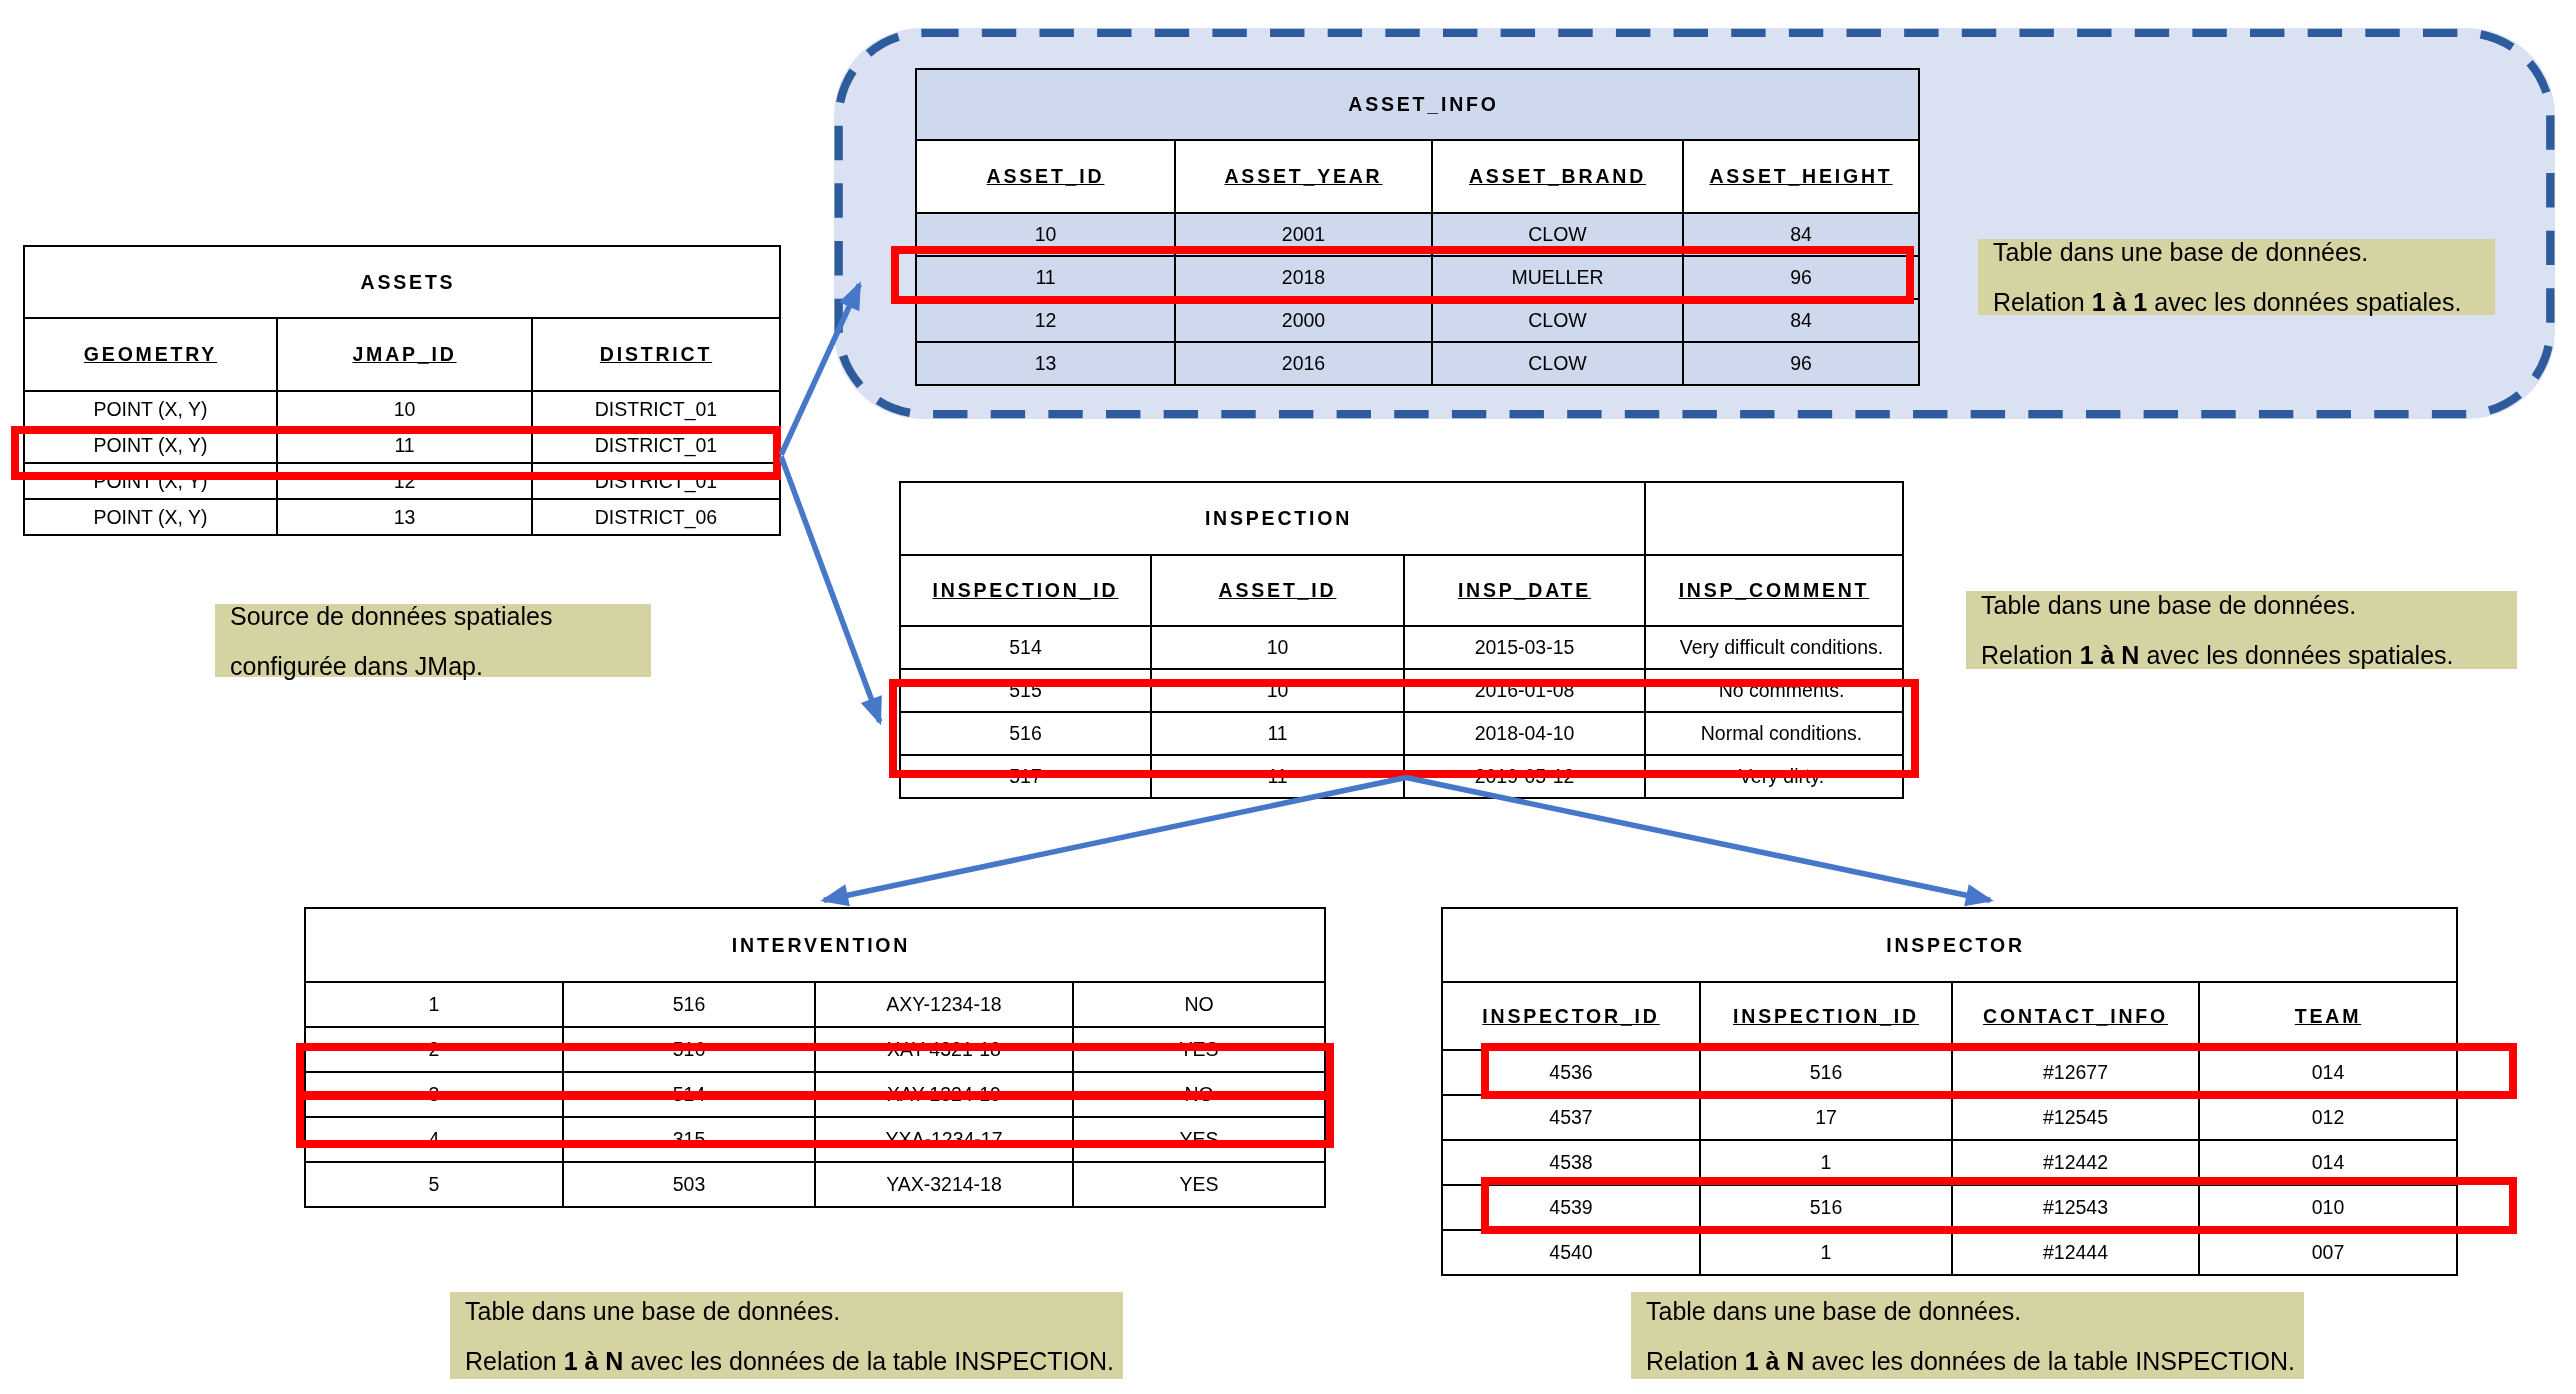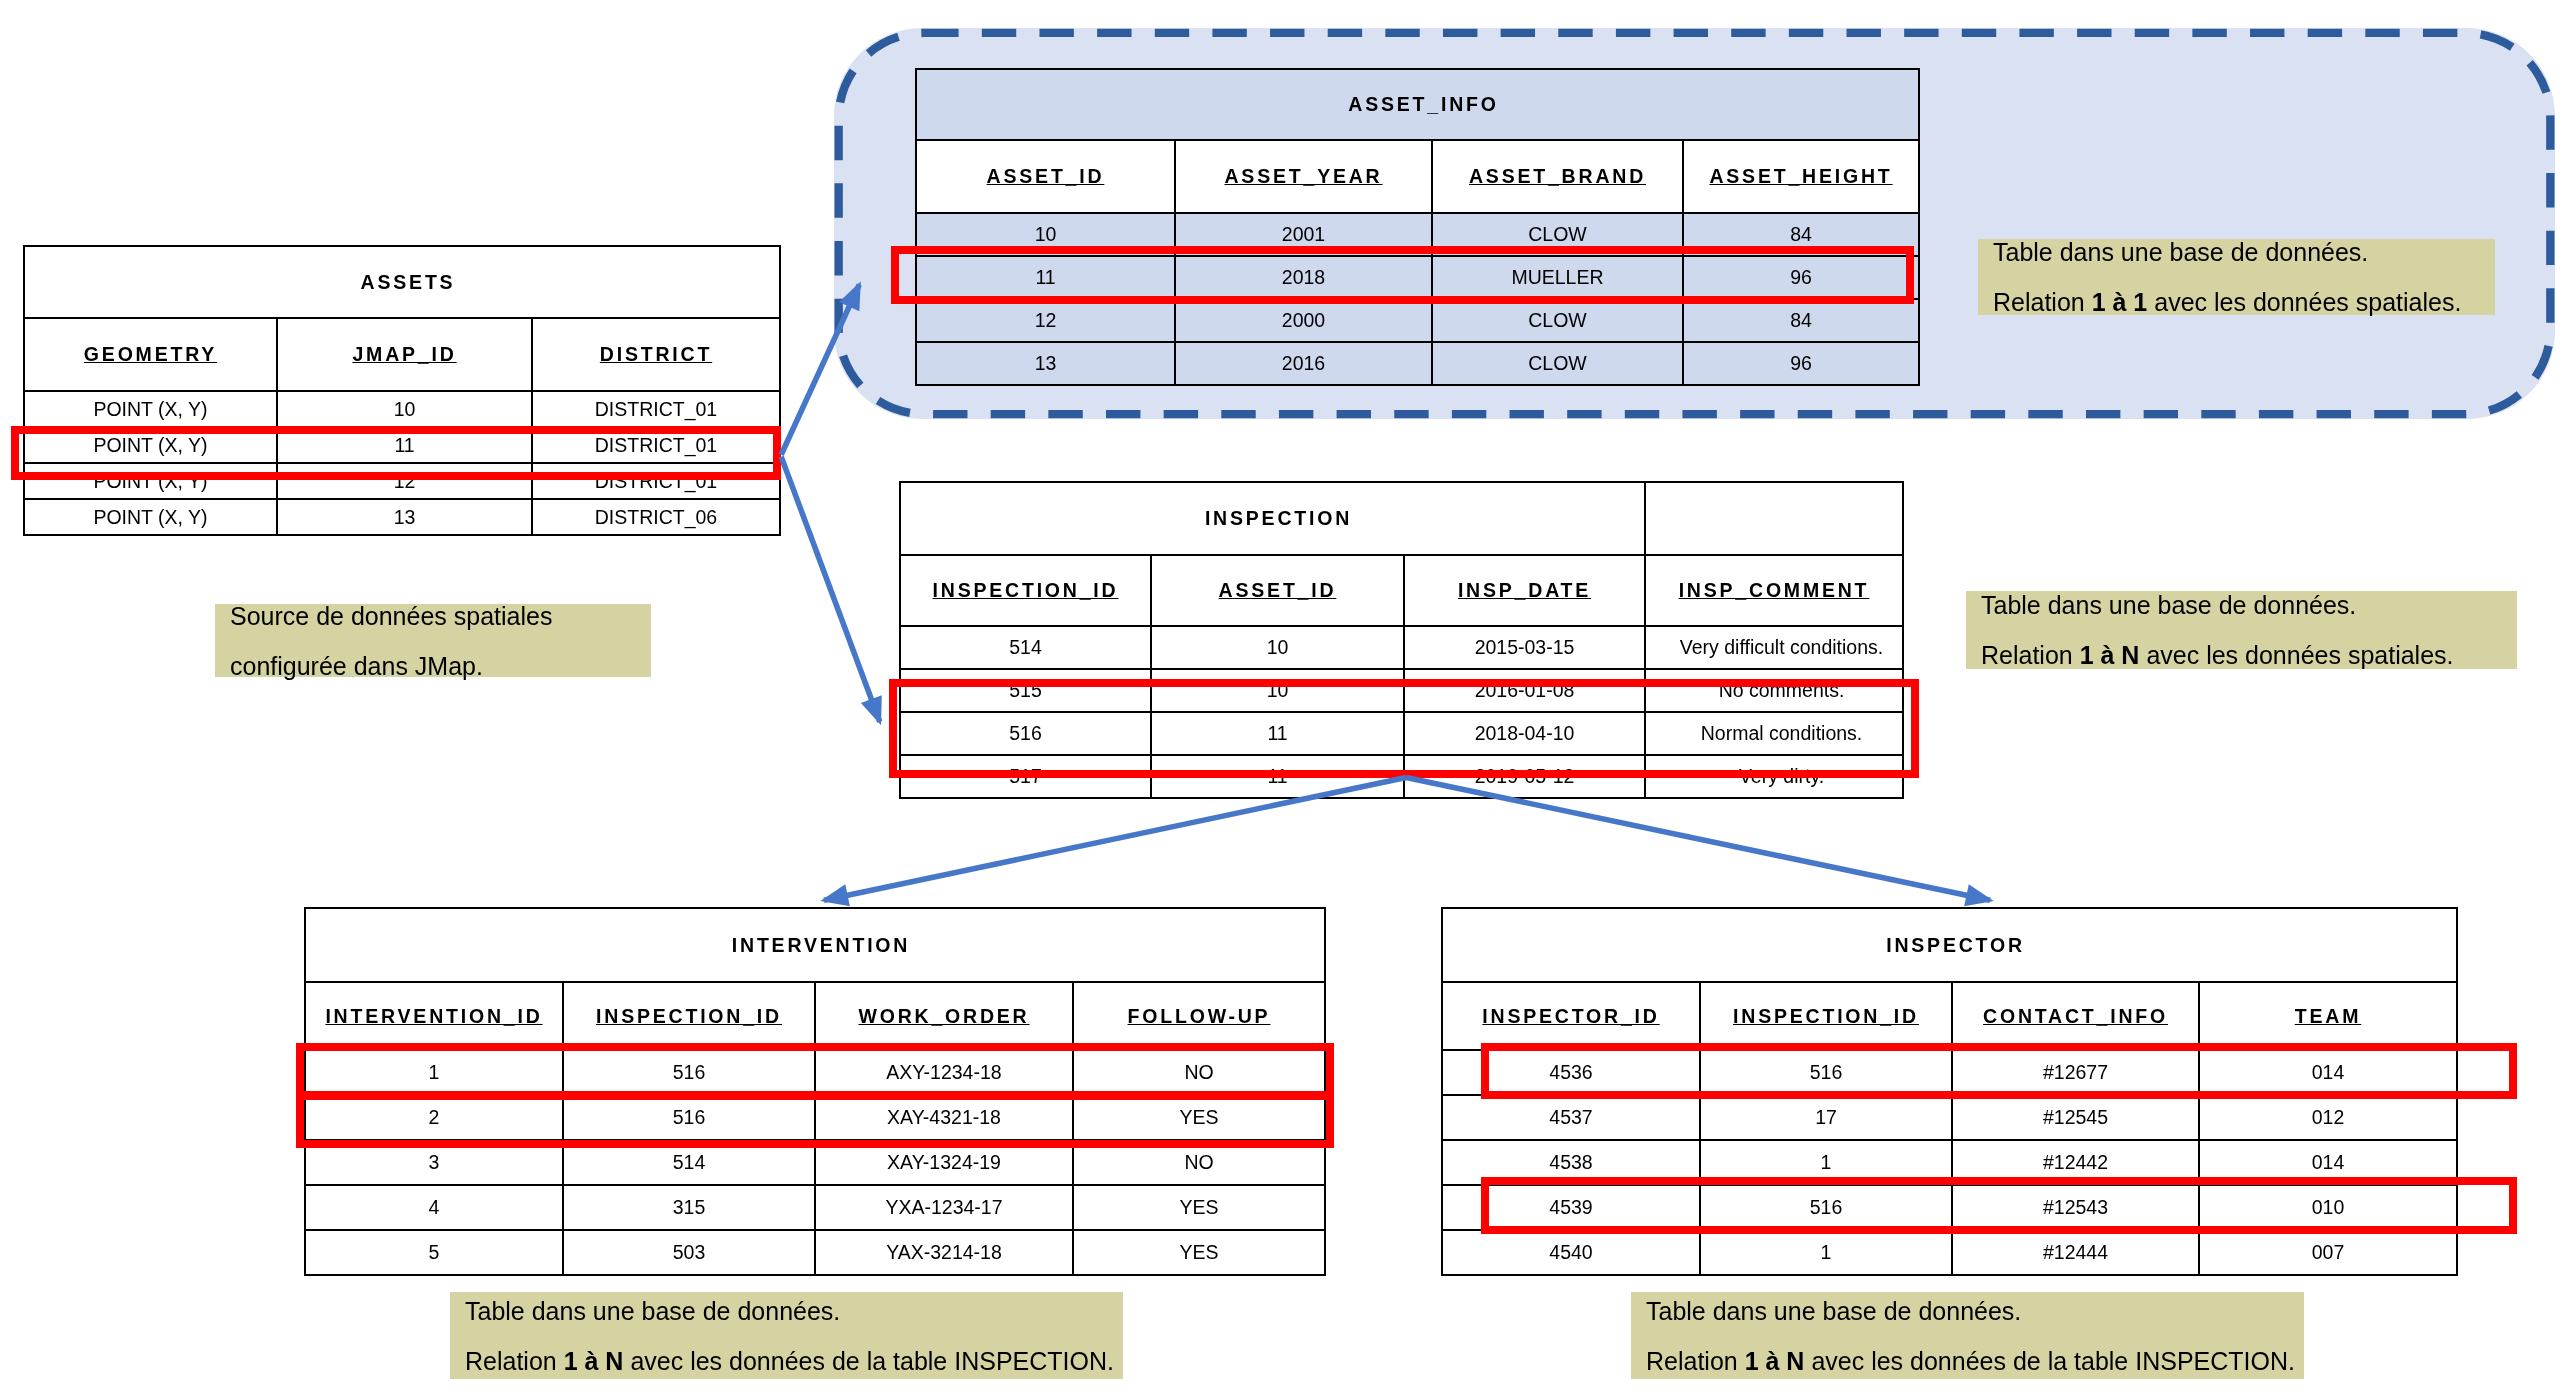--- a/index.html
+++ b/index.html
@@ -179,26 +179,20 @@
     <colgroup>
         <col style="width:258px">
         <col style="width:252px">
         <col style="width:258px">
         <col style="width:252px">
       </colgroup>
     <tbody>
         <tr class="t">
           <td class="title" colspan="4">INTERVENTION</td>
         </tr>
-    <tr class="h">
-      <td class="hd">INTERVENTION_ID</td>
-      <td class="hd">INSPECTION_ID</td>
-      <td class="hd">WORK_ORDER</td>
-      <td class="hd">FOLLOW-UP</td>
-    </tr>
     <tr class="d">
       <td>1</td>
       <td>516</td>
       <td>AXY-1234-18</td>
       <td>NO</td>
     </tr>
     <tr class="d">
       <td>2</td>
       <td>516</td>
       <td>XAY-4321-18</td>

